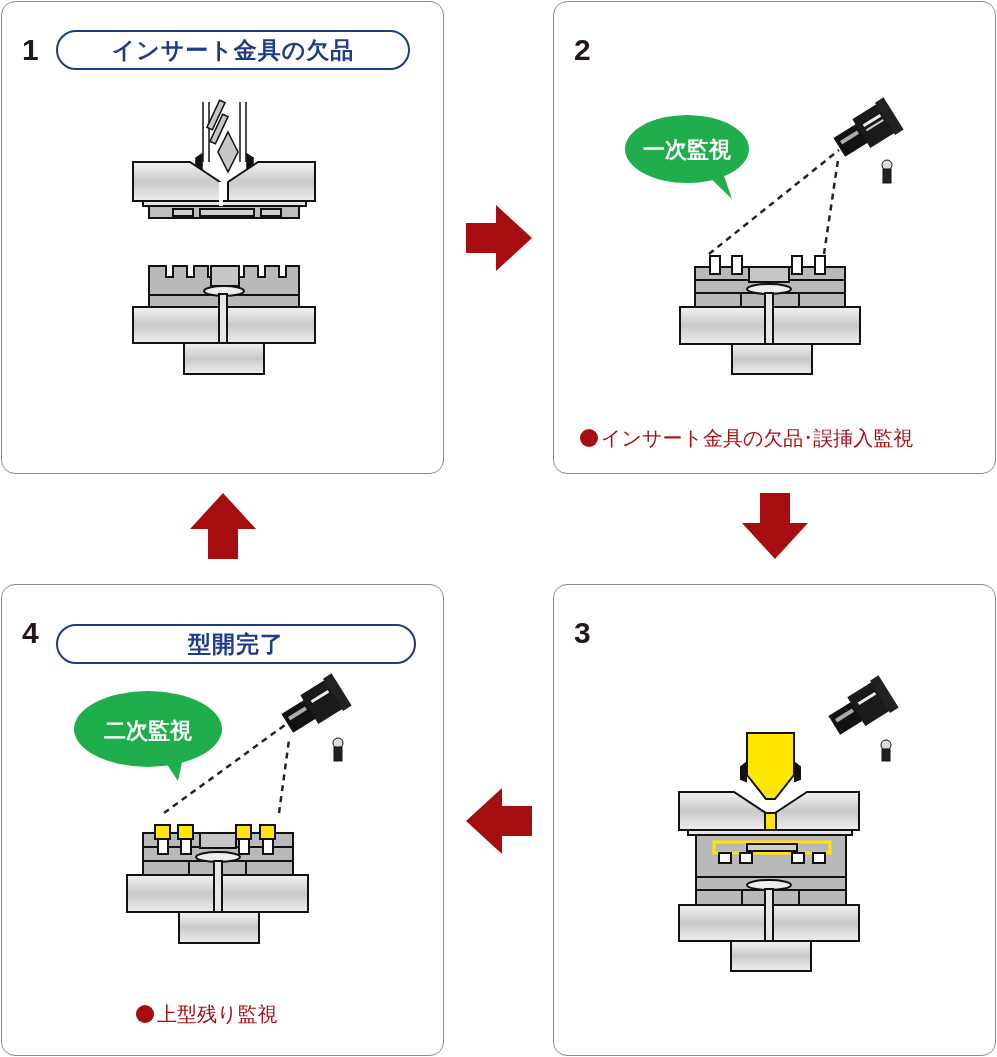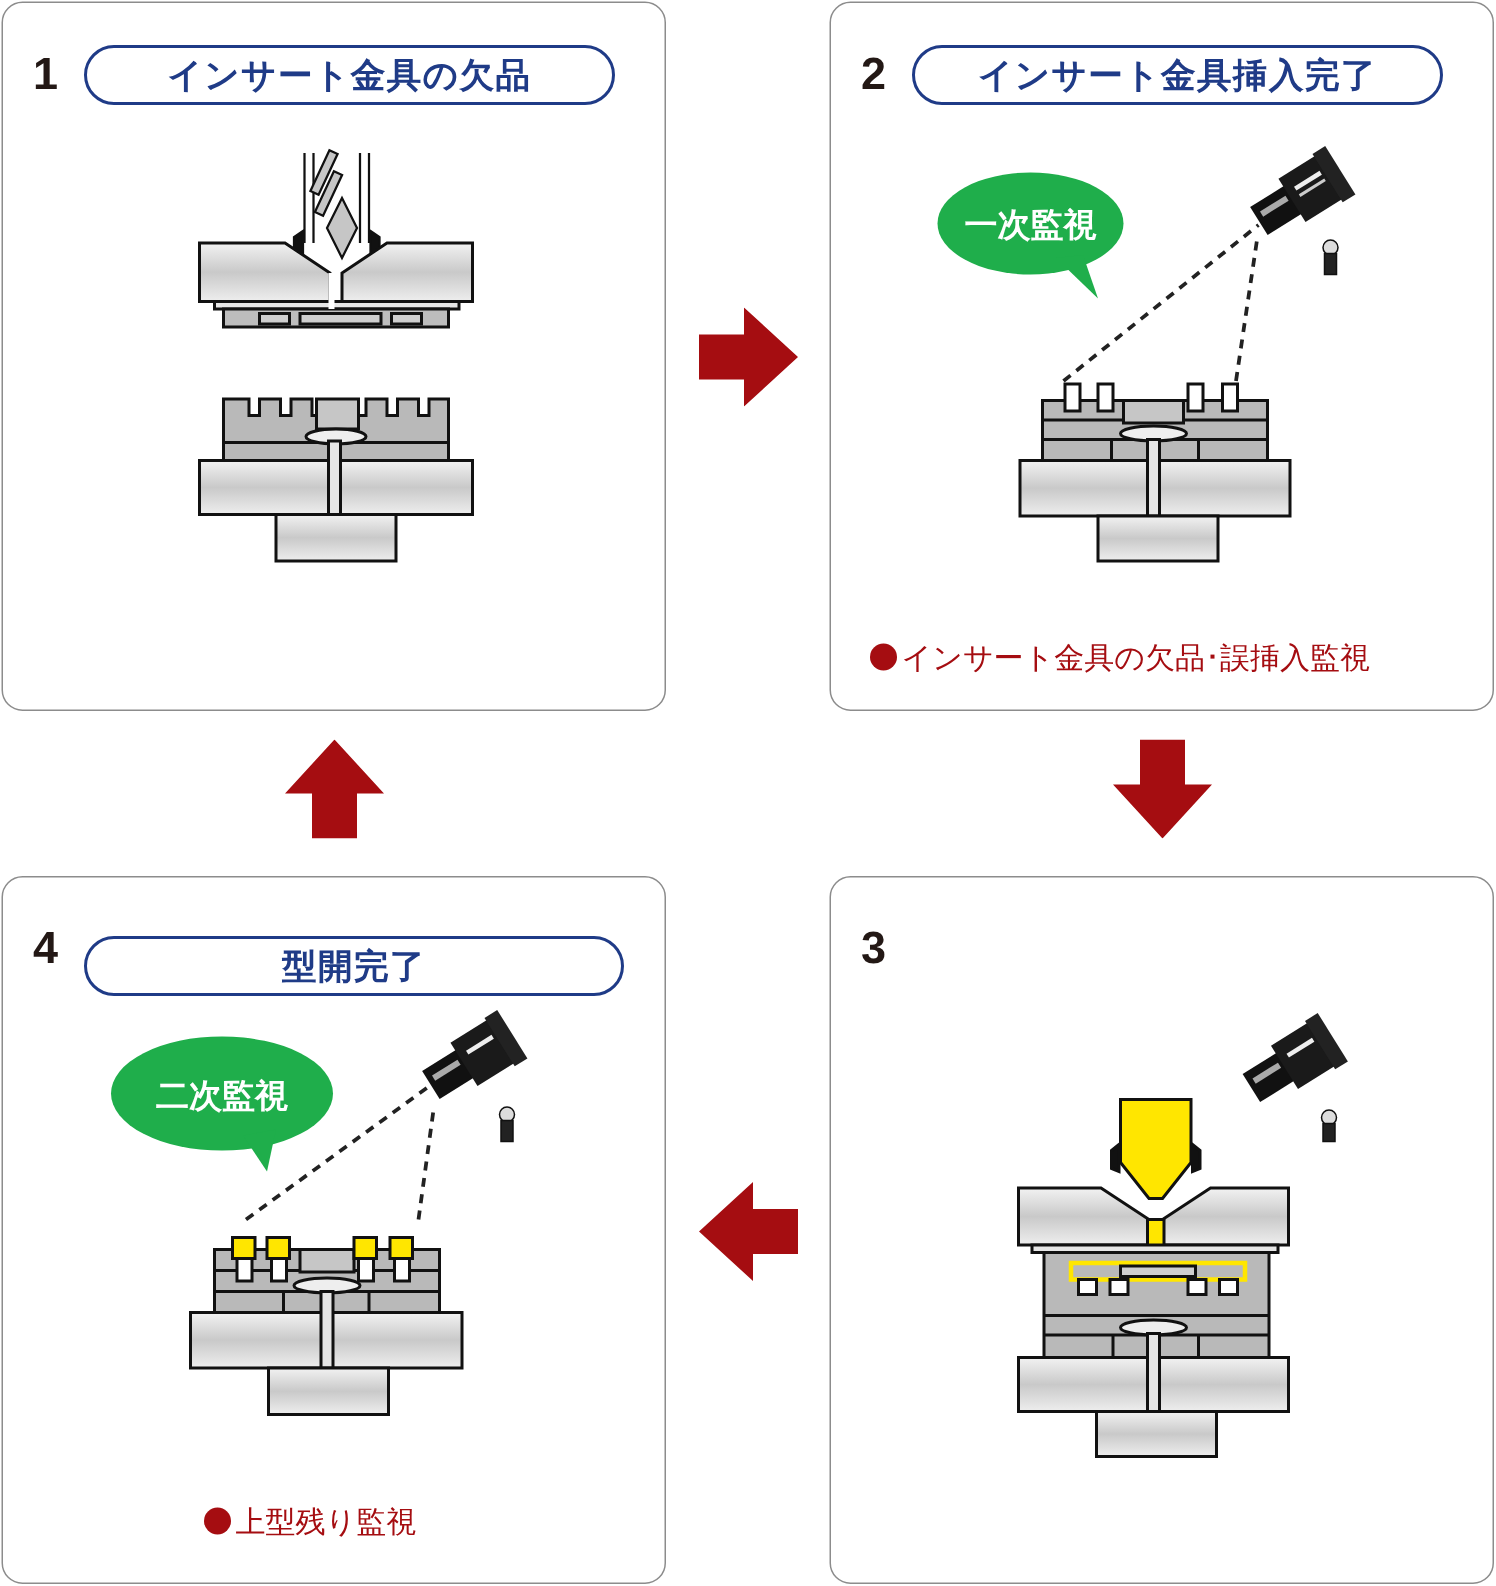--- a/index.html
+++ b/index.html
@@ -70,21 +70,20 @@
       <ellipse cx="222" cy="289" rx="20" ry="5" fill="#eeeeee"></ellipse>
       <rect x="131" y="305" width="182" height="36" fill="url(#g1)"></rect>
       <rect x="217" y="292" width="8" height="49" fill="#e6e6e6"></rect>
       <rect x="182" y="341" width="80" height="31" fill="url(#g1)"></rect>
     </g>
   </svg>
 </div>
 
 <div class="panel" id="p2">
   <div class="step-num">2</div>
-  <div class="pill">インサート金具挿入完了</div>
   <svg class="art" width="443" height="473">
     <defs>
       <linearGradient id="g2" x1="0" y1="0" x2="0" y2="1">
         <stop offset="0" stop-color="#f2f2f2"></stop>
           <stop offset="0.5" stop-color="#c9c9c9"></stop>
           <stop offset="1" stop-color="#eeeeee"></stop>
       </linearGradient>
     </defs>
 
     <g>

